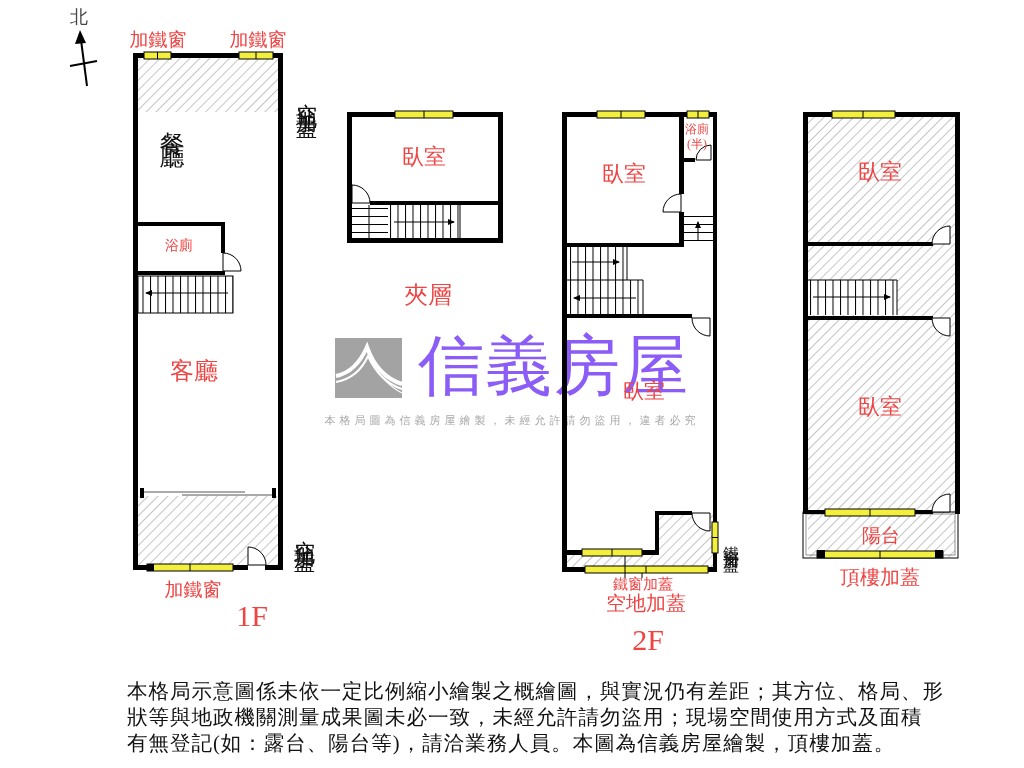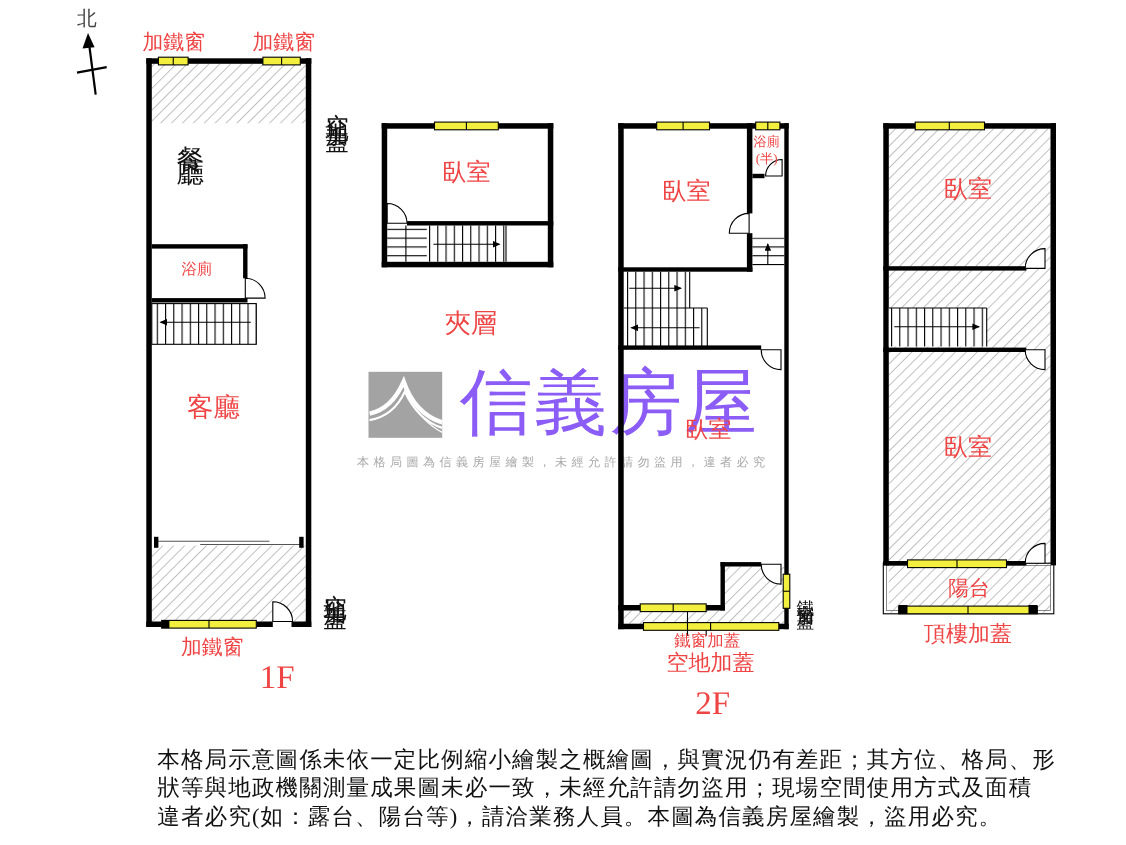--- a/index.html
+++ b/index.html
@@ -25,21 +25,21 @@
       position: absolute; left: 418px; top: 333px; font-size: 66px; letter-spacing: 2px;
       color: #8b5cf6; font-family: "DejaVu Sans", sans-serif; line-height: 1; white-space: nowrap;
     }
     .wm-notice {
       position: absolute; left: 512px; top: 420px; transform: translate(-50%, -50%);
       font-size: 11px; letter-spacing: 4px; color: #a8a8a8; white-space: nowrap;
       font-family: "DejaVu Sans", sans-serif;
     }
     #disclaimer {
       position: absolute; left: 127px; top: 678px; z-index: 3;
-      font-size: 20.5px; line-height: 26px; color: #111; letter-spacing: 1px; margin-left: 16px;
+      font-size: 20.5px; line-height: 26px; color: #111; letter-spacing: 1px;
     }
     #disclaimer div { white-space: nowrap; }
   </style>
 </head>
 <body>
 
 <div id="canvas">
 
   <div id="watermark" class="layer">
     <svg width="1024" height="768" style="position:absolute;left:0;top:0;">
@@ -236,15 +236,15 @@
 
     <div class="lbl" style="left:880px;top:172px;font-size:22px;">臥室</div>
     <div class="lbl" style="left:880px;top:407px;font-size:22px;">臥室</div>
     <div class="lbl b" style="left:881px;top:535px;font-size:19px;">陽台</div>
     <div class="lbl" style="left:880px;top:577px;font-size:20px;">頂樓加蓋</div>
   </div>
 
   <div id="disclaimer">
     <div>本格局示意圖係未依一定比例縮小繪製之概繪圖，與實況仍有差距；其方位、格局、形</div>
     <div>狀等與地政機關測量成果圖未必一致，未經允許請勿盜用；現場空間使用方式及面積</div>
-    <div>違者必究(如：露台、陽台等)，請洽業務人員。本圖為信義房屋繪製，盜用必究。</div>
+    <div>有無登記(如：露台、陽台等)，請洽業務人員。本圖為信義房屋繪製，頂樓加蓋。</div>
   </div>
 </div>
 
 </body></html>

